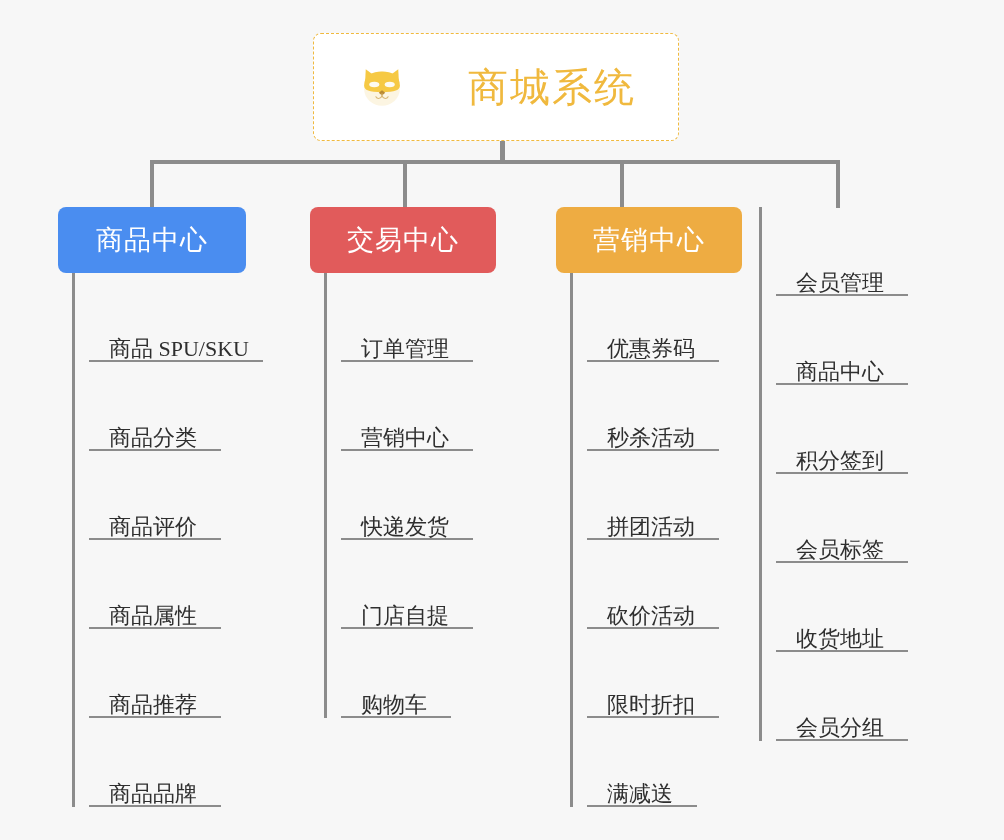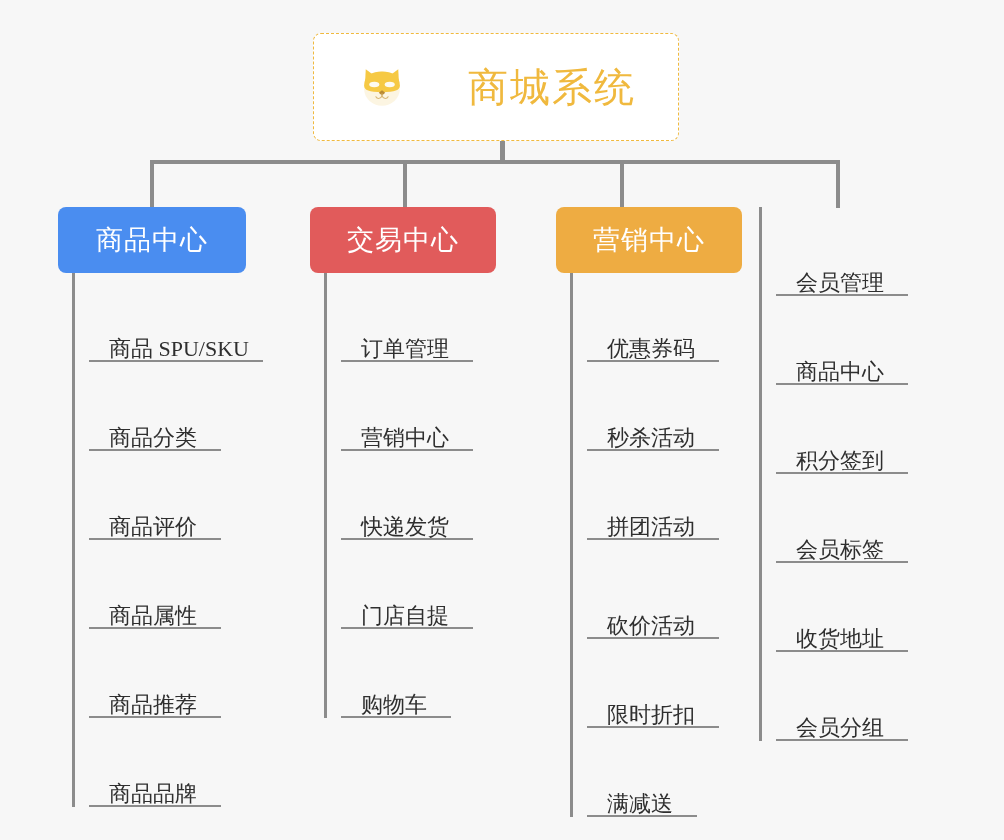--- a/index.html
+++ b/index.html
@@ -203,21 +203,21 @@
     <div class="leaf-list" style="width:146px;">
       <div class="leaf-item" style="width:132px;">
         <span class="leaf-label">优惠券码</span>
       </div>
       <div class="leaf-item" style="width:132px;">
         <span class="leaf-label">秒杀活动</span>
       </div>
       <div class="leaf-item" style="width:132px;">
         <span class="leaf-label">拼团活动</span>
       </div>
-      <div class="leaf-item" style="width:132px;margin-top:10px;">
+      <div class="leaf-item" style="width:132px;">
         <span class="leaf-label">砍价活动</span>
       </div>
       <div class="leaf-item" style="width:132px;">
         <span class="leaf-label">限时折扣</span>
       </div>
       <div class="leaf-item" style="width:110px;">
         <span class="leaf-label">满减送</span>
       </div>
     </div>
   </div>

